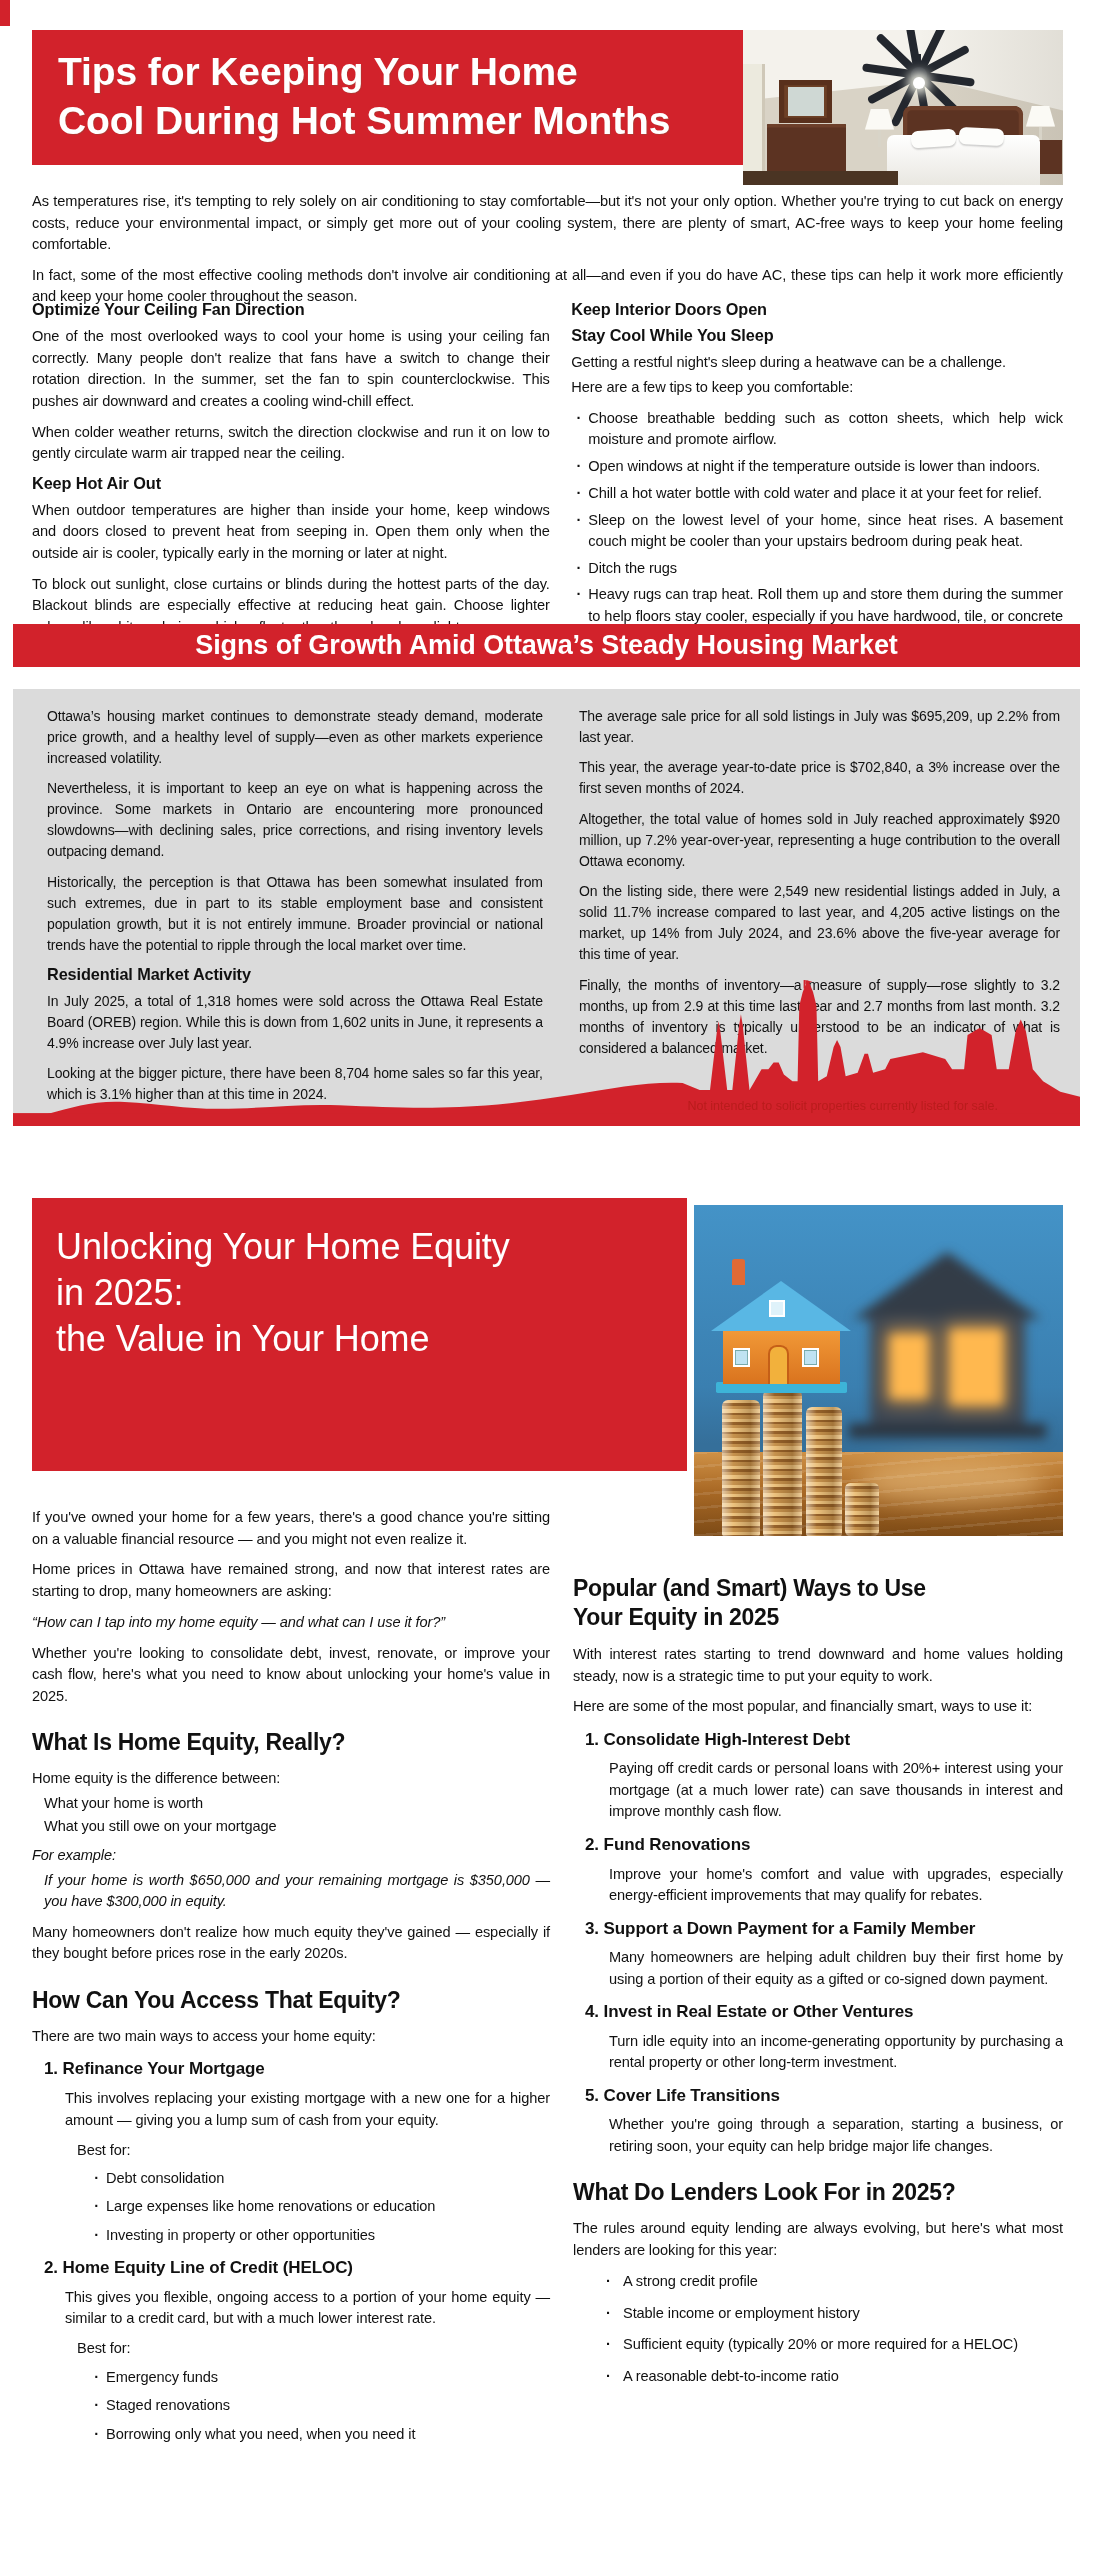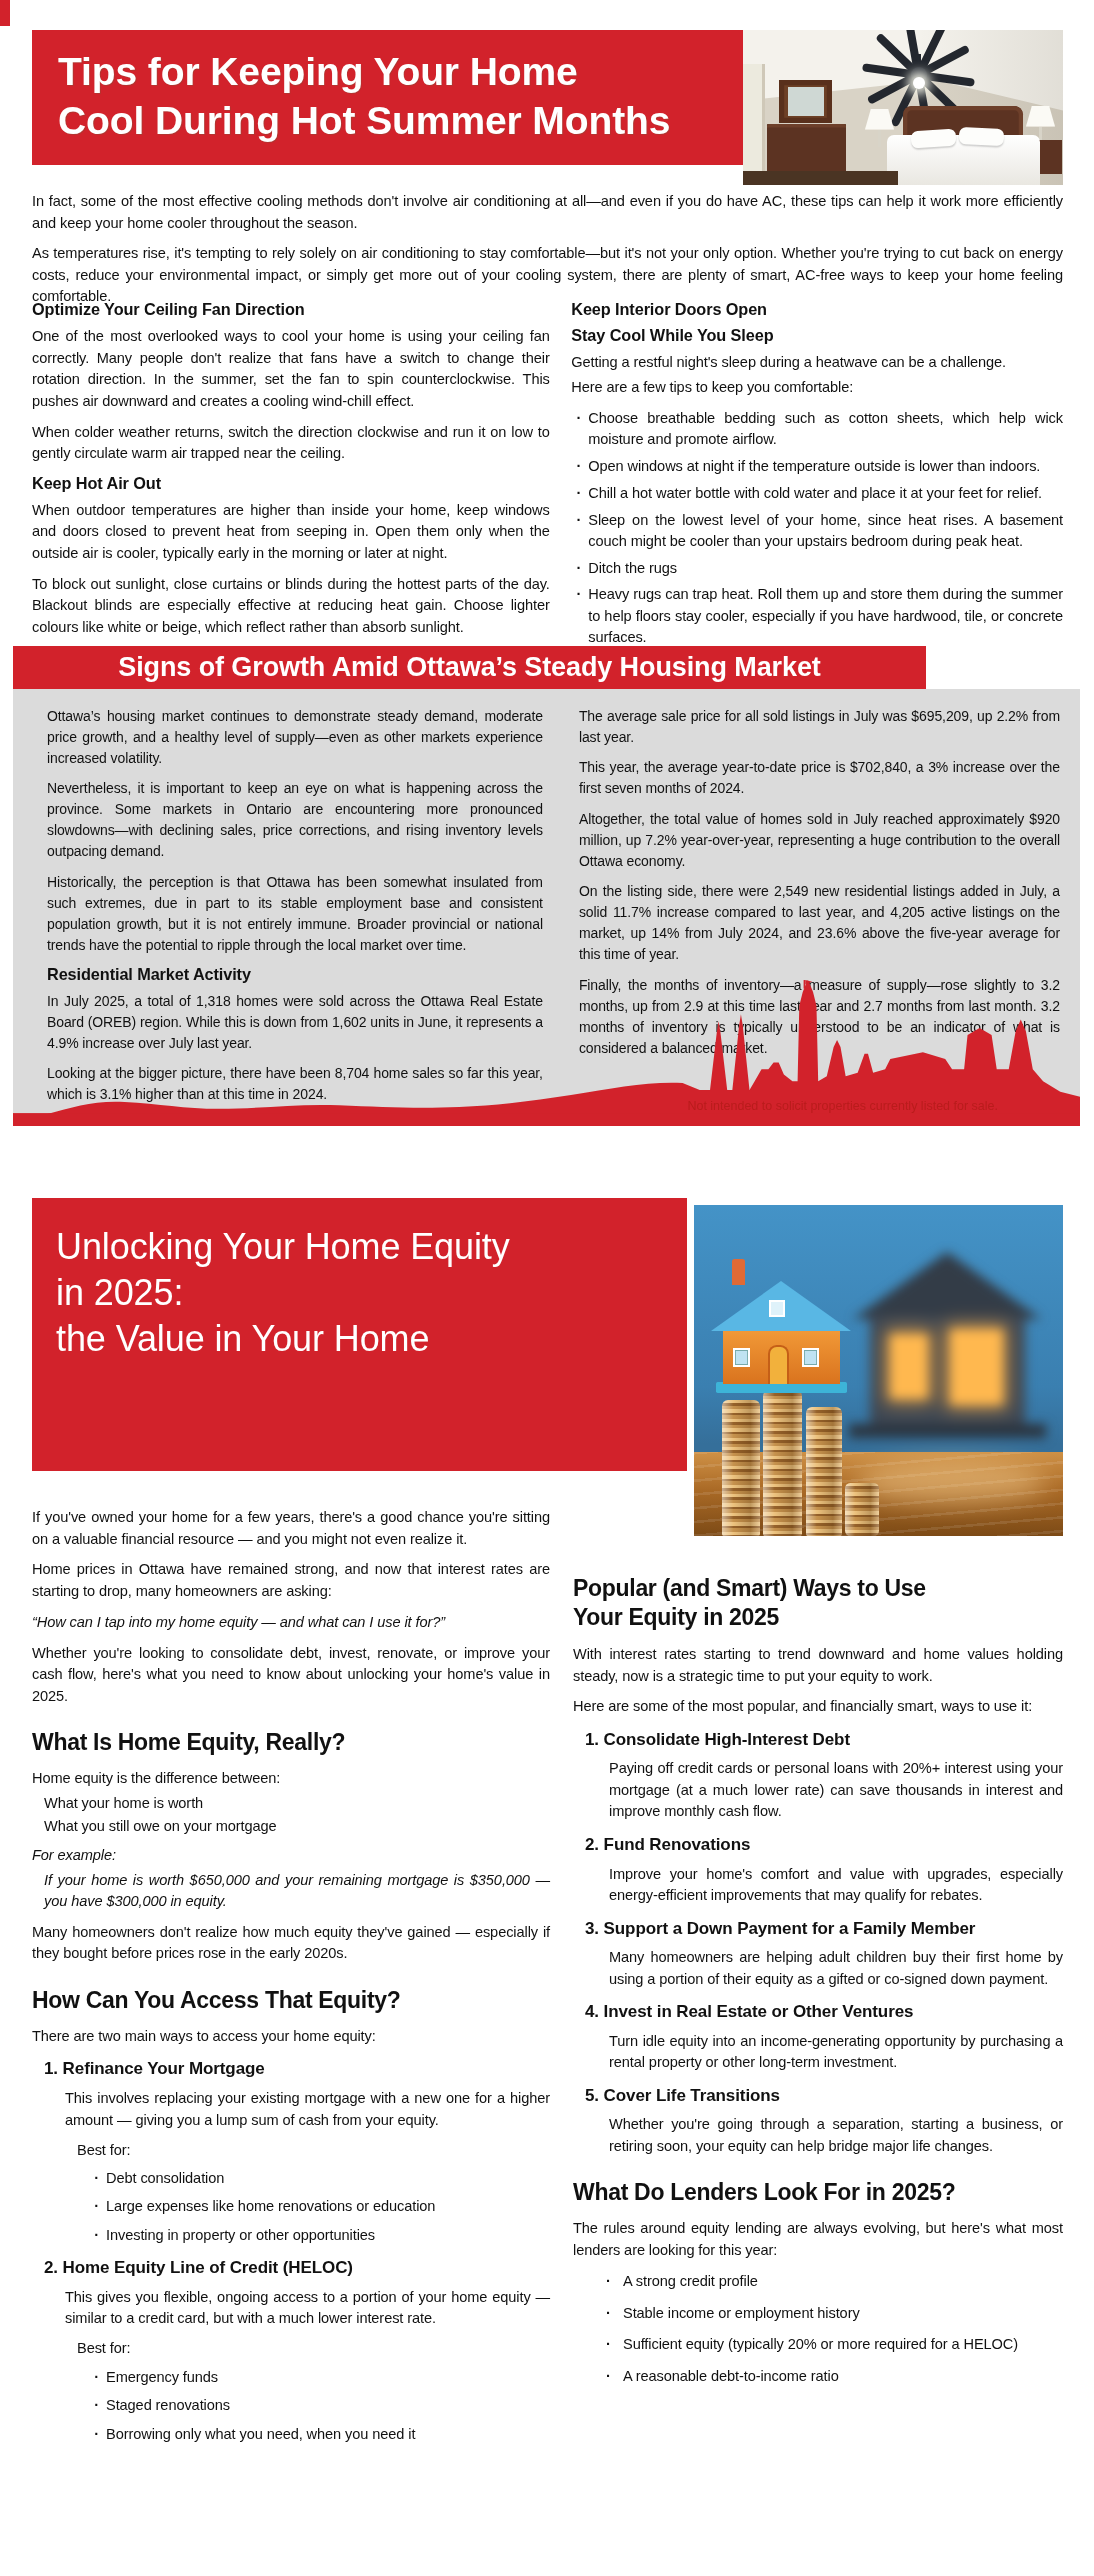--- a/index.html
+++ b/index.html
@@ -54,21 +54,21 @@
   .intro{left:32px;top:191px;width:1031px;}
   .p{font-size:14.6px;line-height:21.5px;text-align:justify;margin-bottom:9.4px;}
   
   .tips{left:32px;top:297px;width:1031px;display:flex;}
   .tips .colL{width:518px;margin-right:21.5px;}
   .tips .colR{width:492px;}
   .col-h{font-size:16.3px;font-weight:bold;margin:3.4px 0 6.9px;}
   .bullet{position:relative;padding-left:17px;font-size:14.6px;line-height:21.5px;text-align:justify;margin-bottom:5.2px;}
   .bullet::before{content:"·";position:absolute;left:5.2px;top:0;font-weight:bold;}
   
-  .market-banner{left:13px;top:646px;width:913px;height:43px;background:var(--red);
+  .market-banner{left:13px;top:624px;width:1067px;height:43px;background:var(--red);
     color:#fff;font-size:27px;font-weight:bold;text-align:center;line-height:43px;}
   .market-panel{left:13px;top:689px;width:1067px;height:437px;background:var(--gray);overflow:hidden;}
   .market-cols{position:absolute;left:34px;top:17px;width:1013px;display:flex;gap:12px;}
   .market-cols .colL{width:502px;margin-right:24px;}
   .market-cols .colR{width:487px;}
   .mp{font-size:14px;line-height:21px;text-align:justify;margin-bottom:9.4px;}
   .skyline{position:absolute;left:0;bottom:0;width:1067px;height:146px;}
   .disclaimer{position:absolute;right:82px;bottom:13px;color:#b91c1c;font-size:12.5px;letter-spacing:0;}
   
   .eq-header{left:32px;top:1198px;width:655px;height:273px;background:var(--red);color:#fff;padding:26px 0 0 24px;}
@@ -165,22 +165,22 @@
     </div>
   <div class="headboard"></div>
   <div class="nightstand"></div>
   <div class="bed"></div>
   <div class="pillow p1"></div>
   <div class="pillow p2"></div>
   <div class="bd-floor"></div>
 </div>
 
 <div class="abs intro">
+  <p class="p">As temperatures rise, it's tempting to rely solely on air conditioning to stay comfortable—but it's not your only option. Whether you're trying to cut back on energy costs, reduce your environmental impact, or simply get more out of your cooling system, there are plenty of smart, AC-free ways to keep your home feeling comfortable.</p>
   <p class="p">In fact, some of the most effective cooling methods don't involve air conditioning at all—and even if you do have AC, these tips can help it work more efficiently and keep your home cooler throughout the season.</p>
-  <p class="p">As temperatures rise, it's tempting to rely solely on air conditioning to stay comfortable—but it's not your only option. Whether you're trying to cut back on energy costs, reduce your environmental impact, or simply get more out of your cooling system, there are plenty of smart, AC-free ways to keep your home feeling comfortable.</p>
 </div>
 
 <div class="abs tips">
   <div class="colL">
     <div class="col-h">Optimize Your Ceiling Fan Direction</div>
     <p class="p">One of the most overlooked ways to cool your home is using your ceiling fan correctly. Many people don't realize that fans have a switch to change their rotation direction. In the summer, set the fan to spin counterclockwise. This pushes air downward and creates a cooling wind-chill effect.</p>
     <p class="p">When colder weather returns, switch the direction clockwise and run it on low to gently circulate warm air trapped near the ceiling.</p>
     <div class="col-h">Keep Hot Air Out</div>
     <p class="p">When outdoor temperatures are higher than inside your home, keep windows and doors closed to prevent heat from seeping in. Open them only when the outside air is cooler, typically early in the morning or later at night.</p>
     <p class="p">To block out sunlight, close curtains or blinds during the hottest parts of the day. Blackout blinds are especially effective at reducing heat gain. Choose lighter colours like white or beige, which reflect rather than absorb sunlight.</p>

